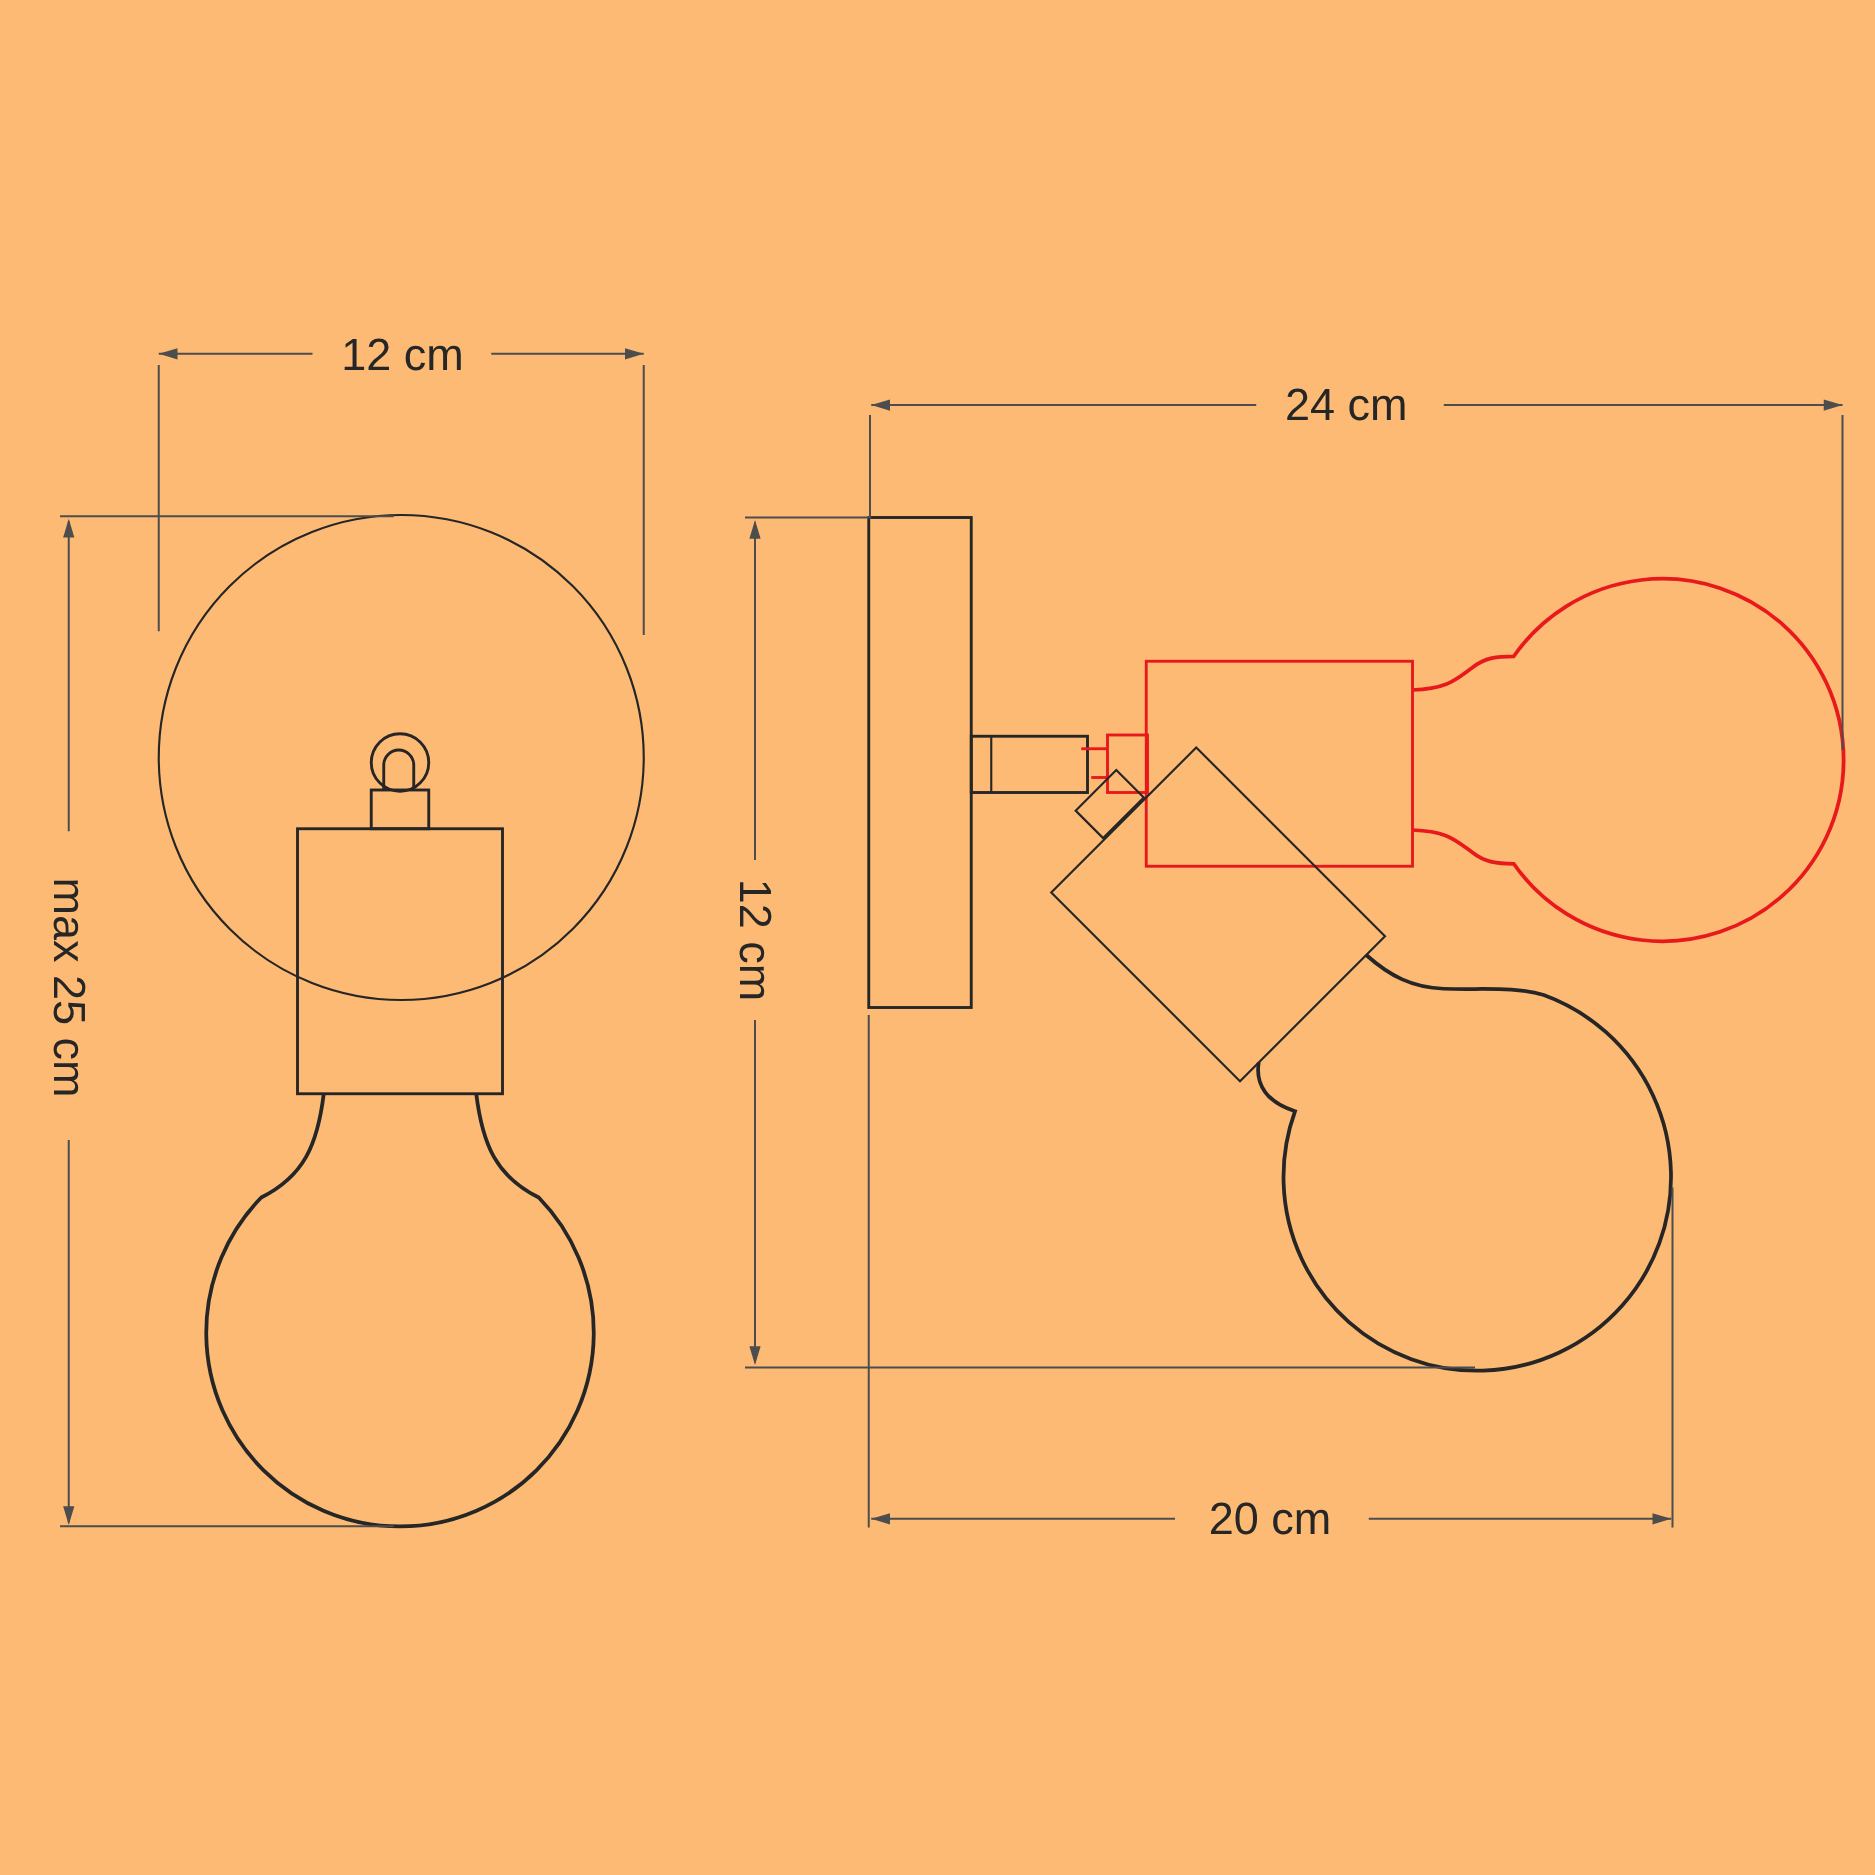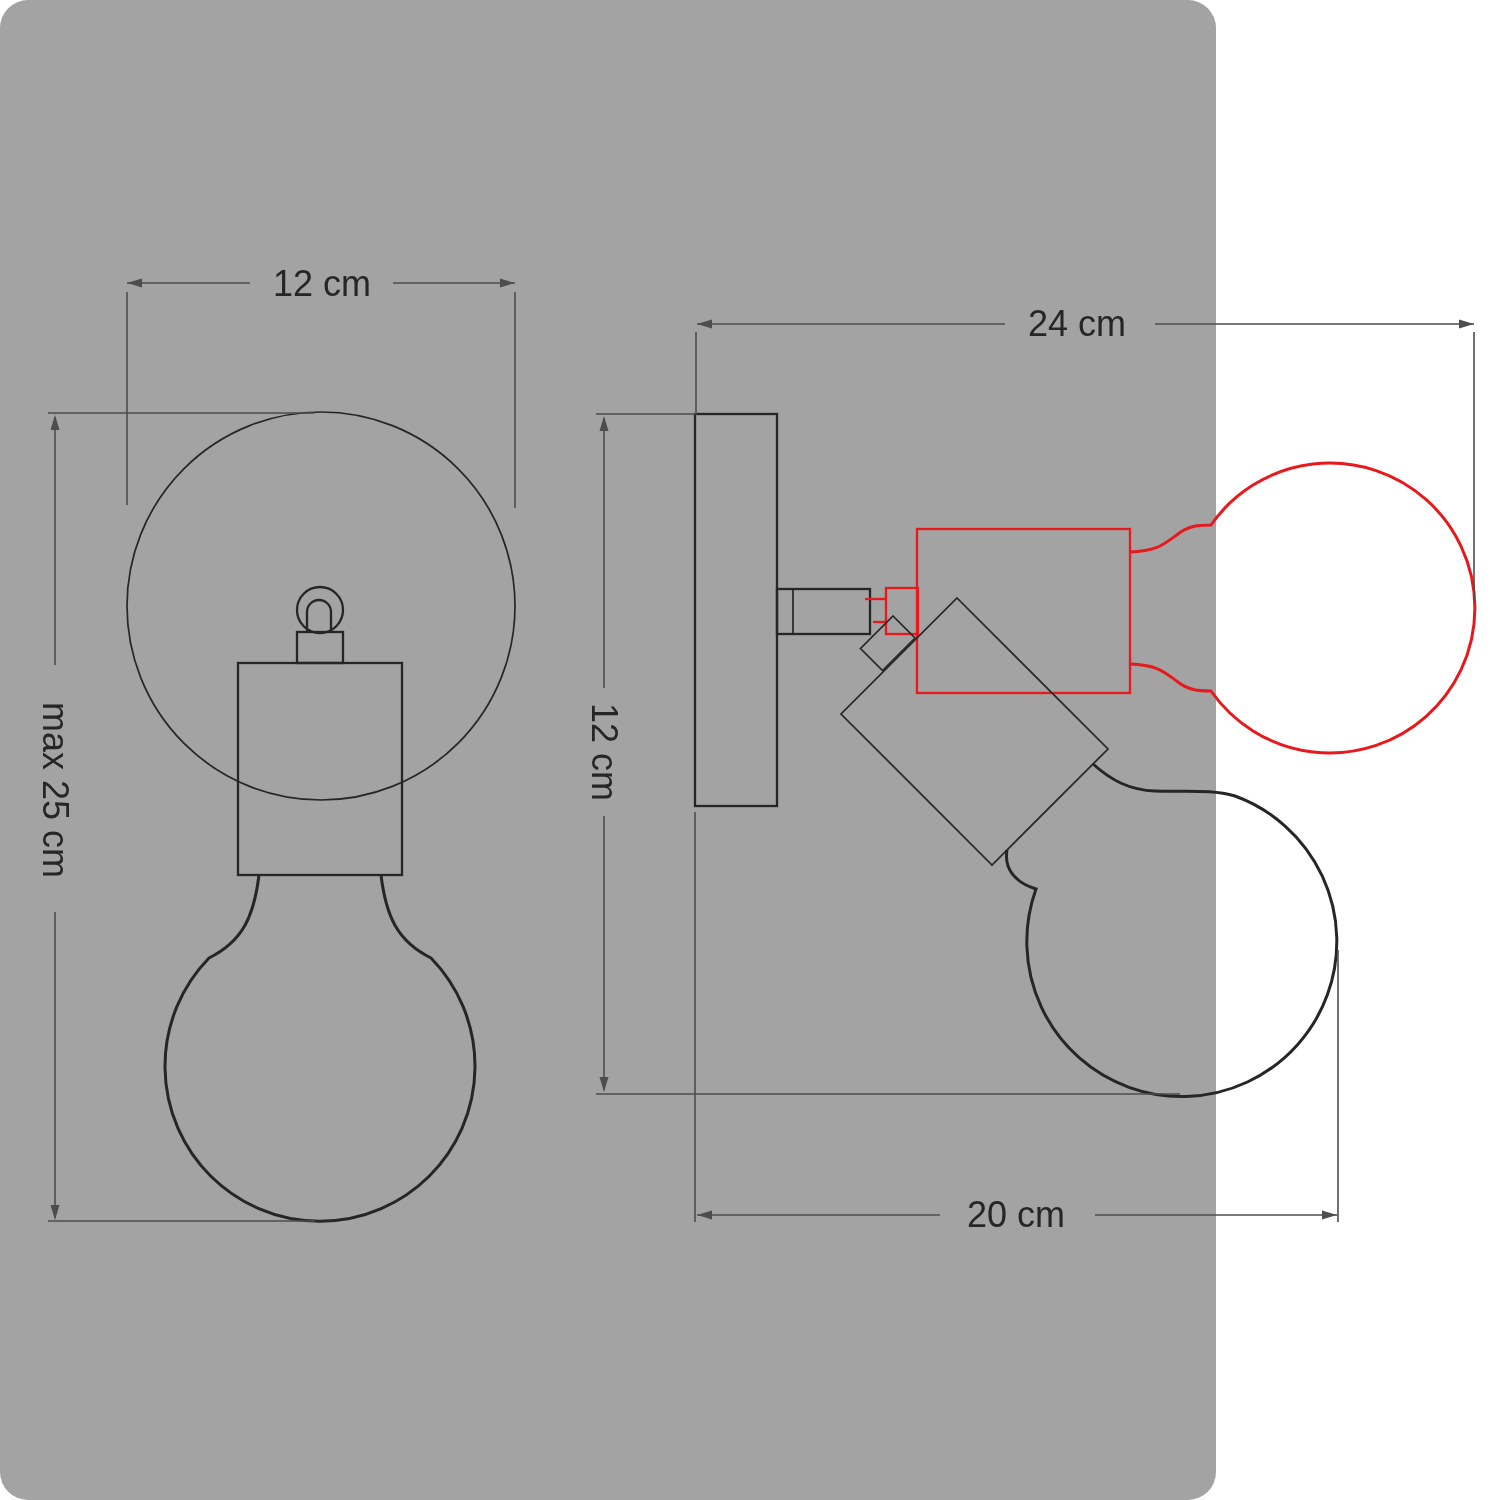--- a/index.html
+++ b/index.html
@@ -1,16 +1,16 @@
 <!DOCTYPE html>
 <html><head>
 <meta charset="utf-8">
 <style>
   html,body{margin:0;padding:0;background:#ffffff;}
-  .canvas{width:1216px;height:1500px;background:#a3a3a3;position:relative;border-radius:28px;}
+  .canvas{width:1500px;height:1500px;background:#fdba74;position:relative;}
   svg{display:block;width:1500px;height:1500px;}
   .nf{fill:none;}
   .ink{stroke:#262626;}
   .gray{stroke:#4d4d4d;}
   .w-thin{stroke-width:1.7px;}
   .w-med{stroke-width:2.3px;}
   .w-thick{stroke-width:3px;}
   .w-dim{stroke-width:1.6px;}
   .arrow{fill:#4d4d4d;stroke:none;}
   .lbl{font-family:"Liberation Sans", sans-serif;font-size:36px;fill:#262626;}

